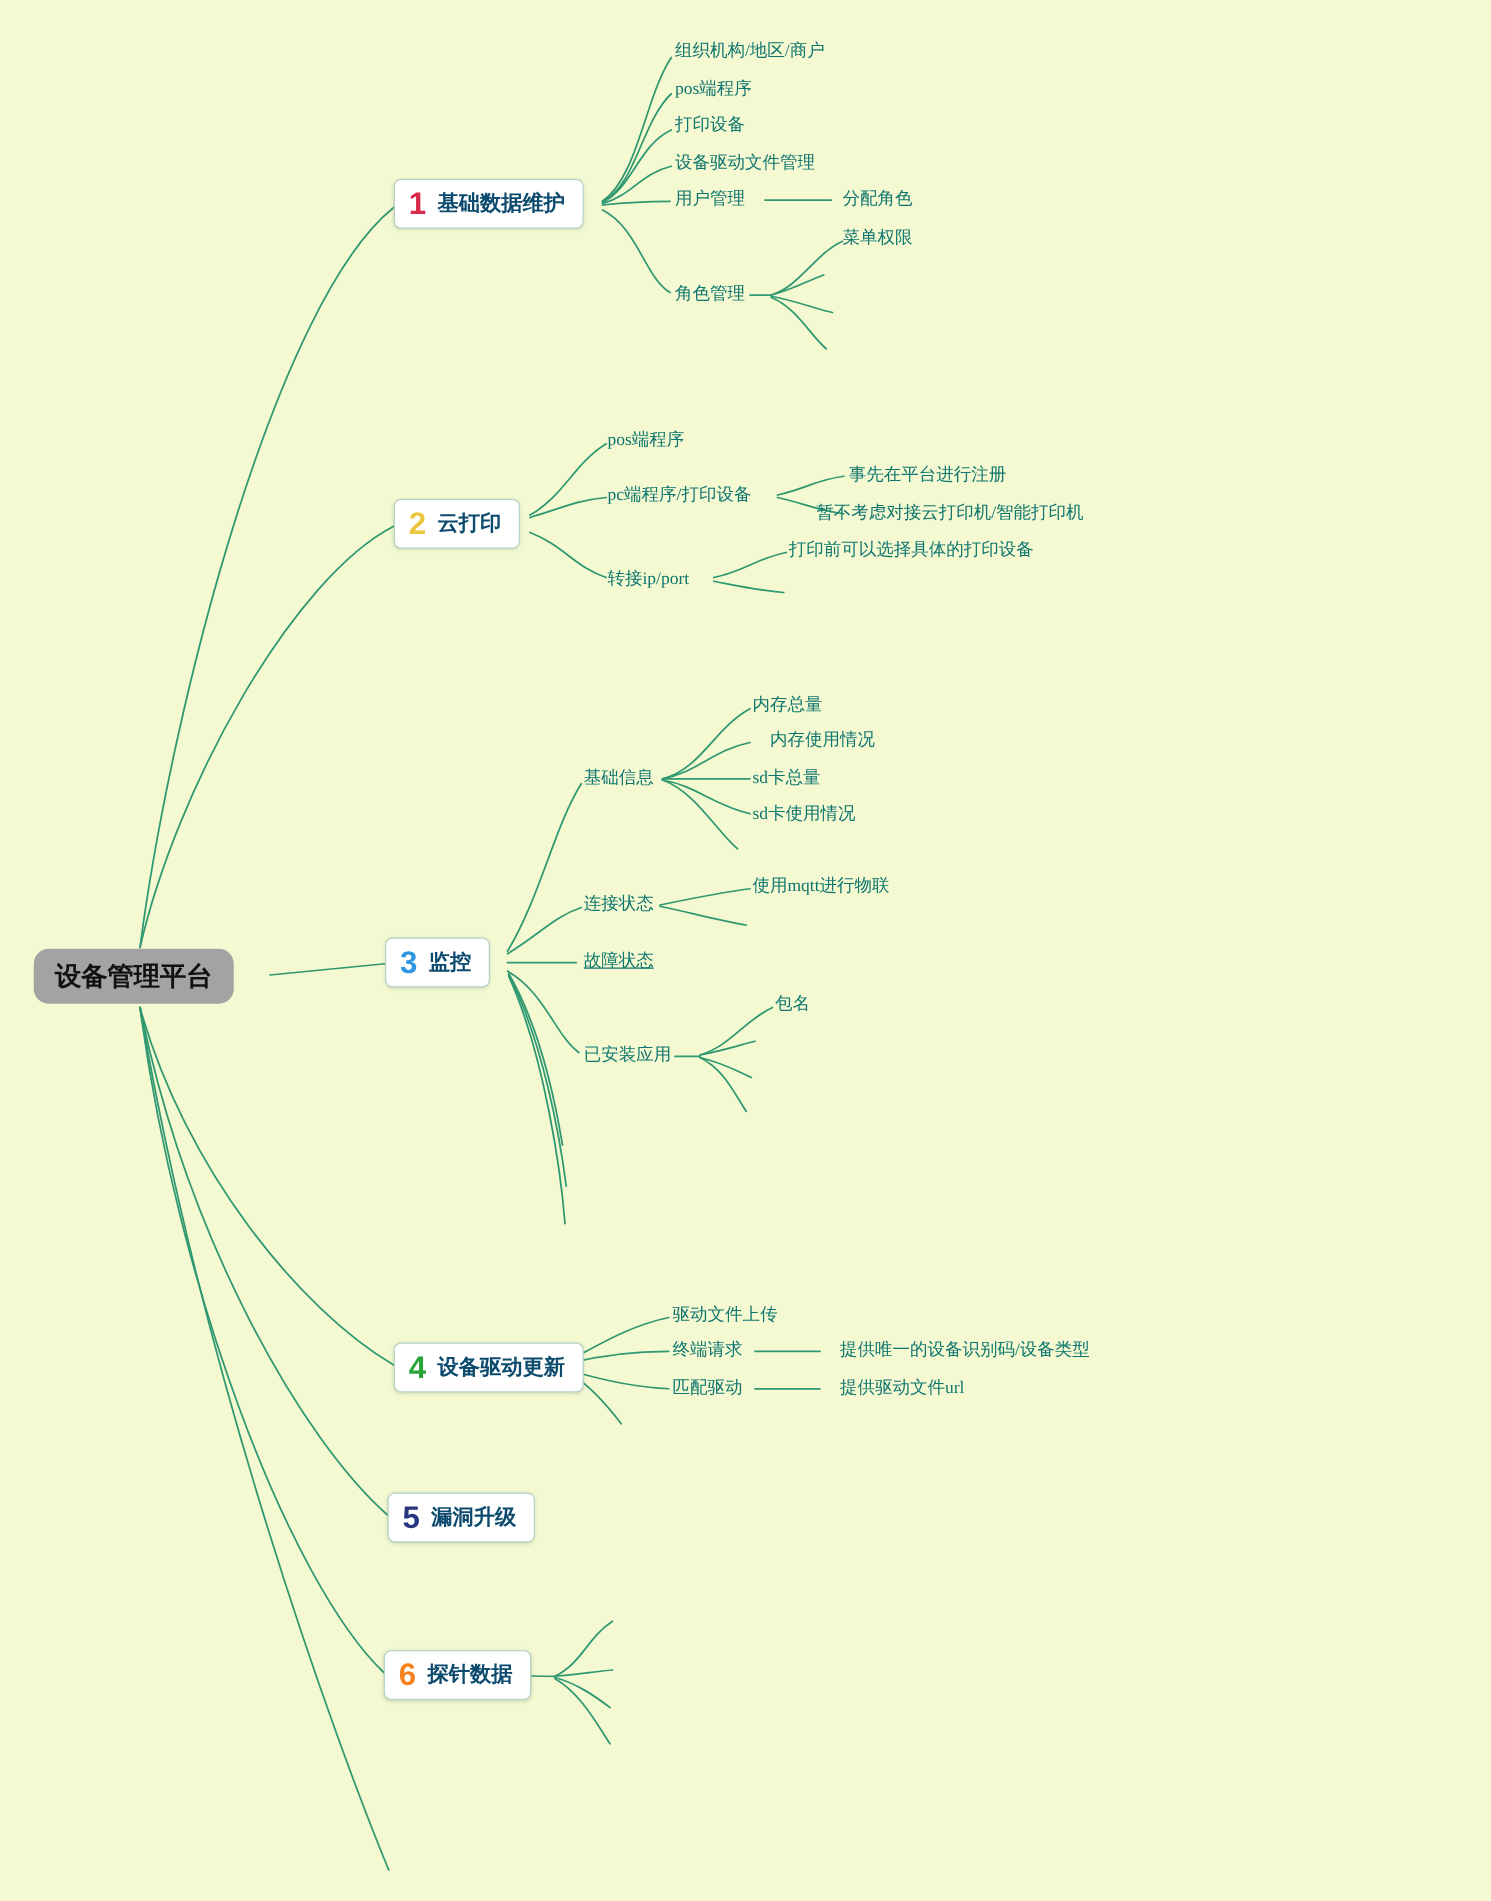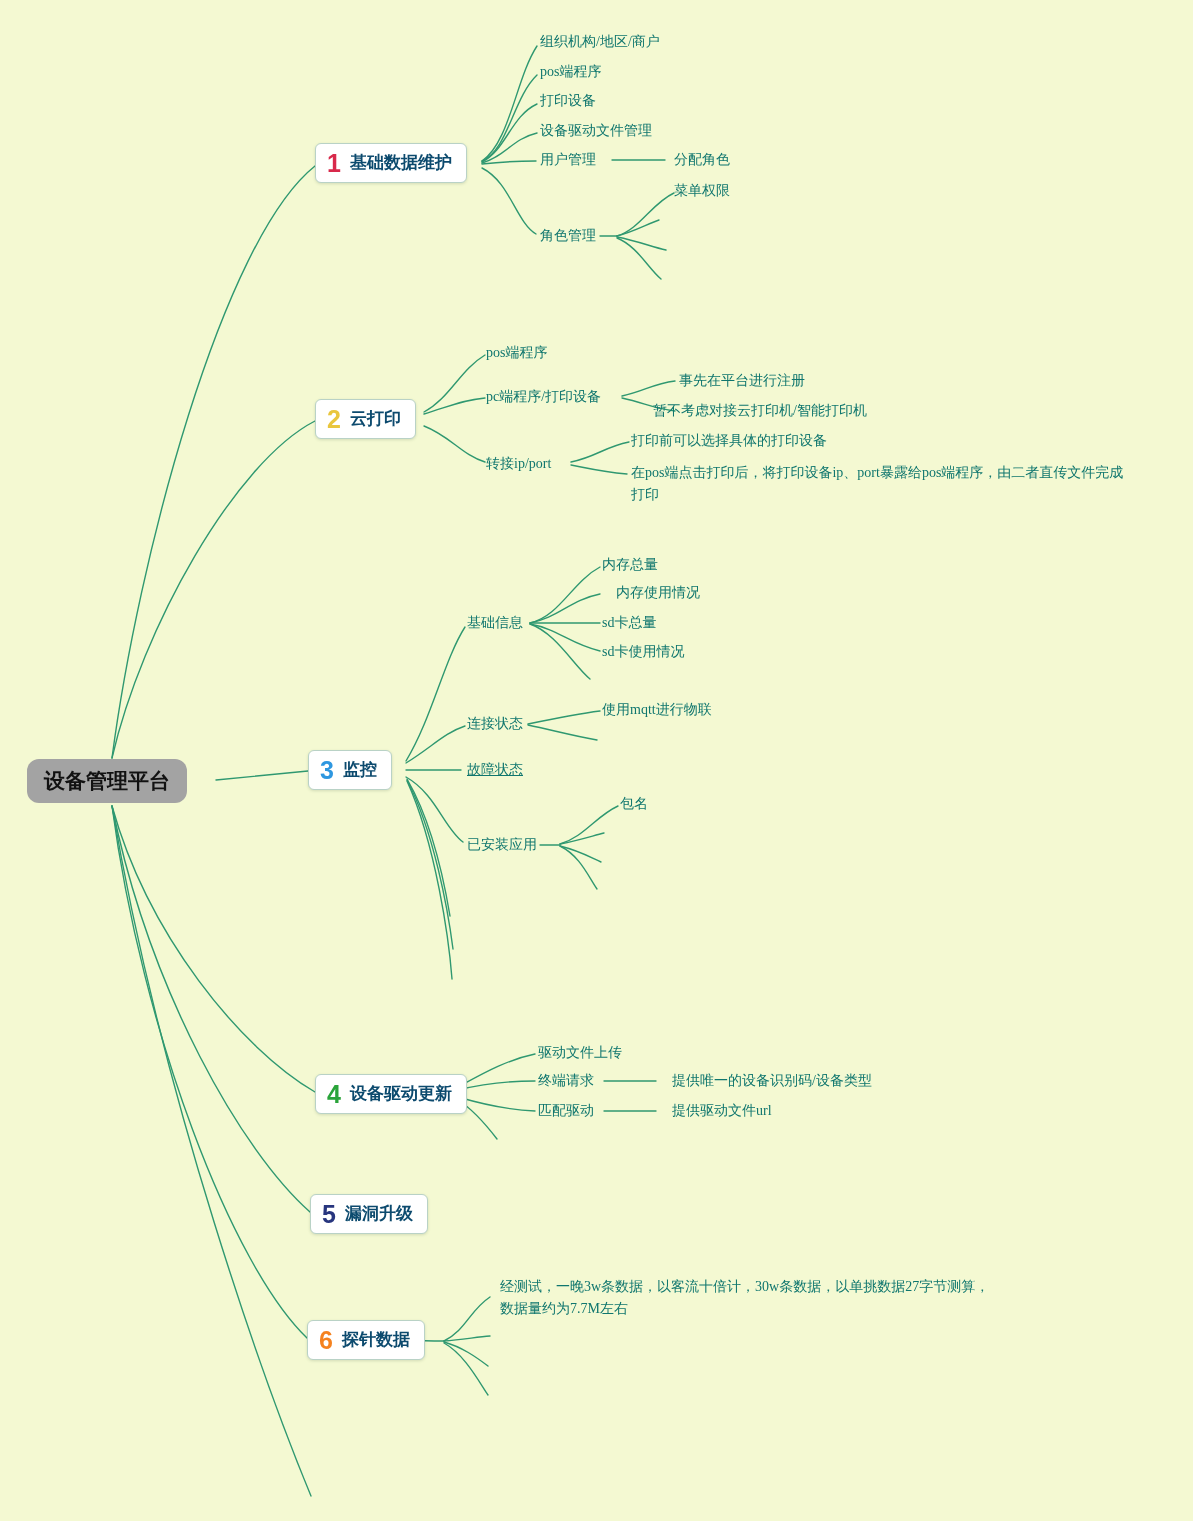--- a/index.html
+++ b/index.html
@@ -127,34 +127,32 @@
   <div class="leaf" style="left:674px;top:149px;">分配角色</div>
   <div class="leaf" style="left:540px;top:225px;">角色管理</div>
   <div class="leaf" style="left:674px;top:180px;">菜单权限</div>
 
   <div class="leaf" style="left:486px;top:342px;">pos端程序</div>
   <div class="leaf" style="left:486px;top:386px;">pc端程序/打印设备</div>
   <div class="leaf" style="left:679px;top:370px;">事先在平台进行注册</div>
   <div class="leaf" style="left:653px;top:400px;">暂不考虑对接云打印机/智能打印机</div>
   <div class="leaf" style="left:486px;top:453px;">转接ip/port</div>
   <div class="leaf" style="left:631px;top:430px;">打印前可以选择具体的打印设备</div>
-  <div class="leaf wrap note-long" style="left:631px;top:462px;">在pos端点击打印后，将打印设备ip、port暴露给pos端程序，由二者直传文件完成打印</div>
 
   <div class="leaf" style="left:467px;top:612px;">基础信息</div>
   <div class="leaf" style="left:602px;top:554px;">内存总量</div>
   <div class="leaf" style="left:616px;top:582px;">内存使用情况</div>
   <div class="leaf" style="left:602px;top:612px;">sd卡总量</div>
   <div class="leaf" style="left:602px;top:641px;">sd卡使用情况</div>
   <div class="leaf" style="left:467px;top:713px;">连接状态</div>
   <div class="leaf" style="left:602px;top:699px;">使用mqtt进行物联</div>
   <div class="leaf" style="left:467px;top:759px;text-decoration:underline;">故障状态</div>
   <div class="leaf" style="left:467px;top:834px;">已安装应用</div>
   <div class="leaf" style="left:620px;top:793px;">包名</div>
 
   <div class="leaf" style="left:538px;top:1042px;">驱动文件上传</div>
   <div class="leaf" style="left:538px;top:1070px;">终端请求</div>
   <div class="leaf" style="left:672px;top:1070px;">提供唯一的设备识别码/设备类型</div>
   <div class="leaf" style="left:538px;top:1100px;">匹配驱动</div>
   <div class="leaf" style="left:672px;top:1100px;">提供驱动文件url</div>
 
-  <div class="leaf wrap note-probe" style="left:500px;top:1276px;">经测试，一晚3w条数据，以客流十倍计，30w条数据，以单挑数据27字节测算，数据量约为7.7M左右</div>
 
 </div>
 
 </body></html>

